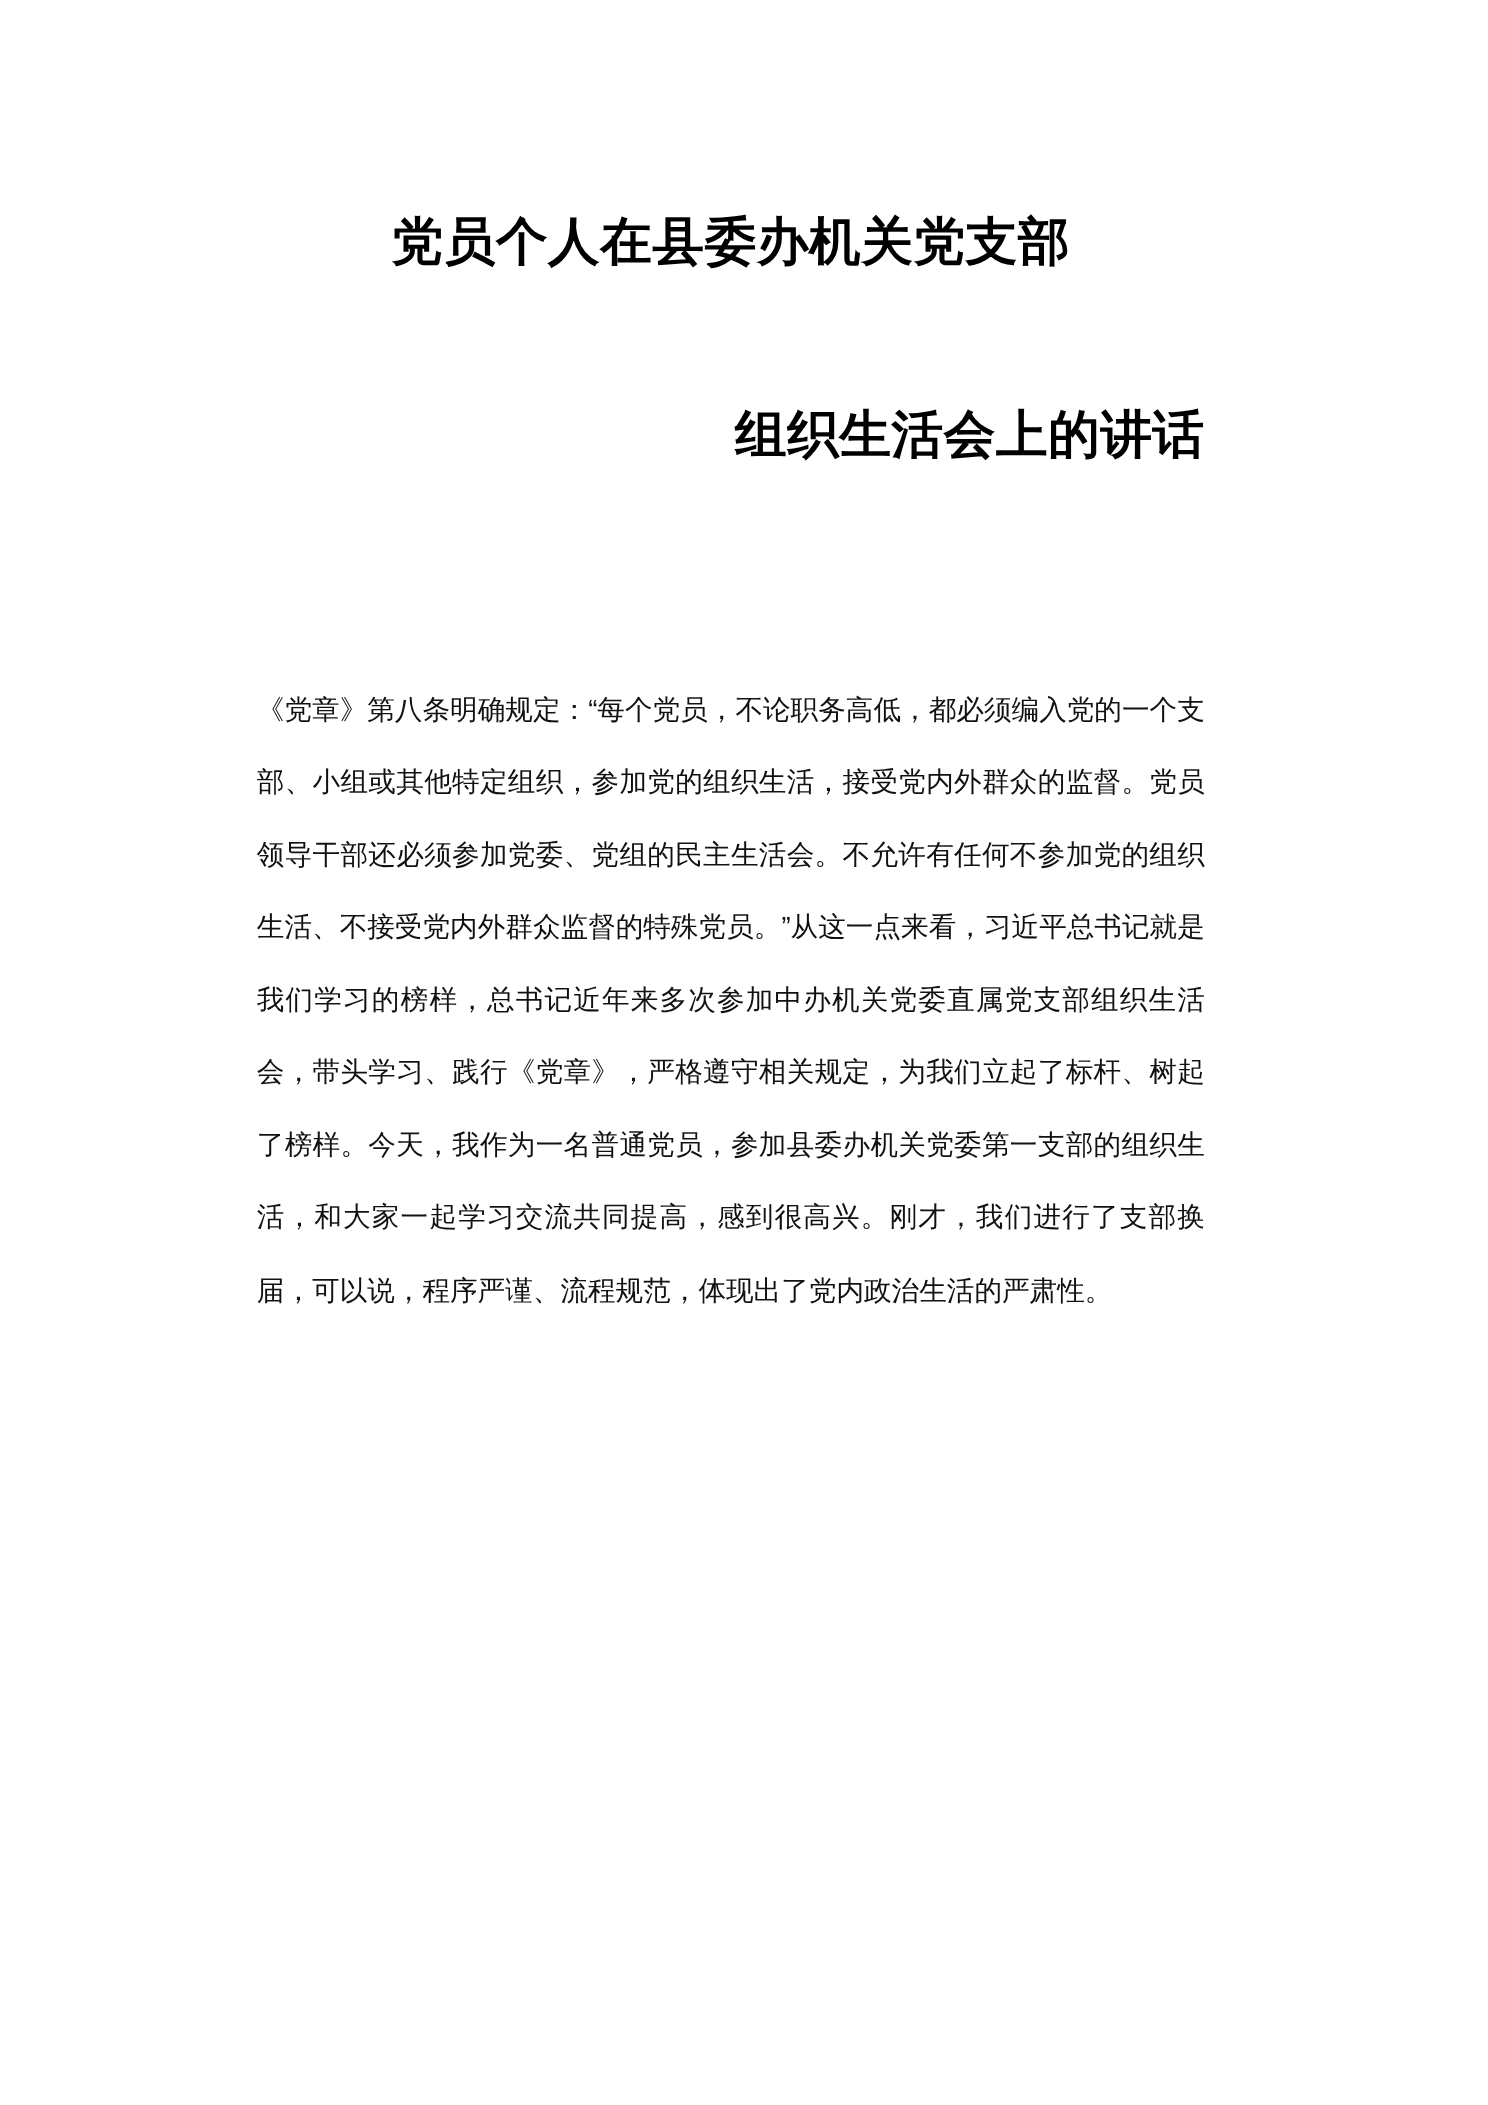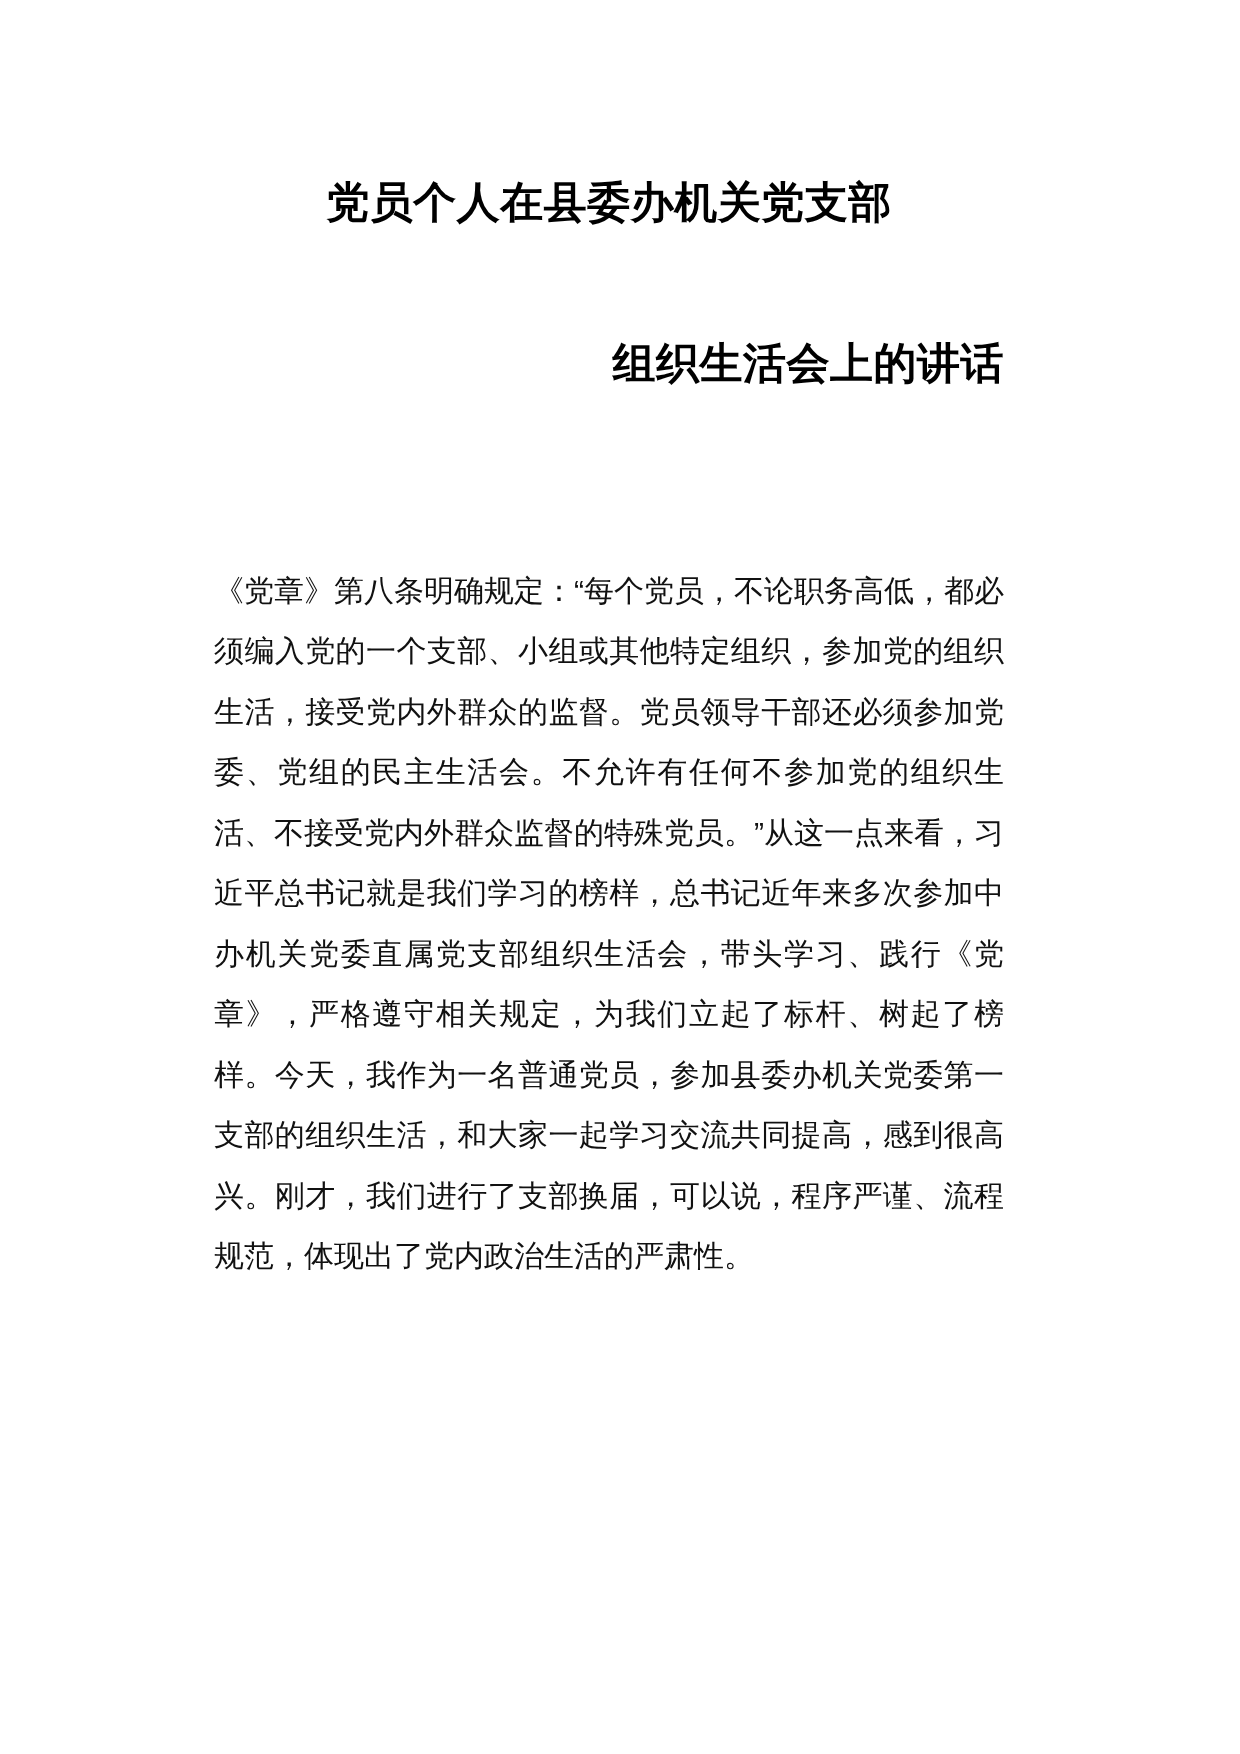--- a/index.html
+++ b/index.html
@@ -40,21 +40,21 @@
     text-align: center;
   }
   .title-line-2 {
     margin-top: 112px;
     text-align: right;
   }
   .paragraph-block {
     margin-top: 172px;
   }
   .paragraph {
-    font-size: 30px;
+    font-size: 23px;
     line-height: 60.5px;
     color: #111111;
     text-align: justify;
     text-justify: inter-character;
     letter-spacing: 0px;
     font-weight: 400;
     word-break: break-all;
   }
   .paragraph.indent {
     text-indent: 0;

